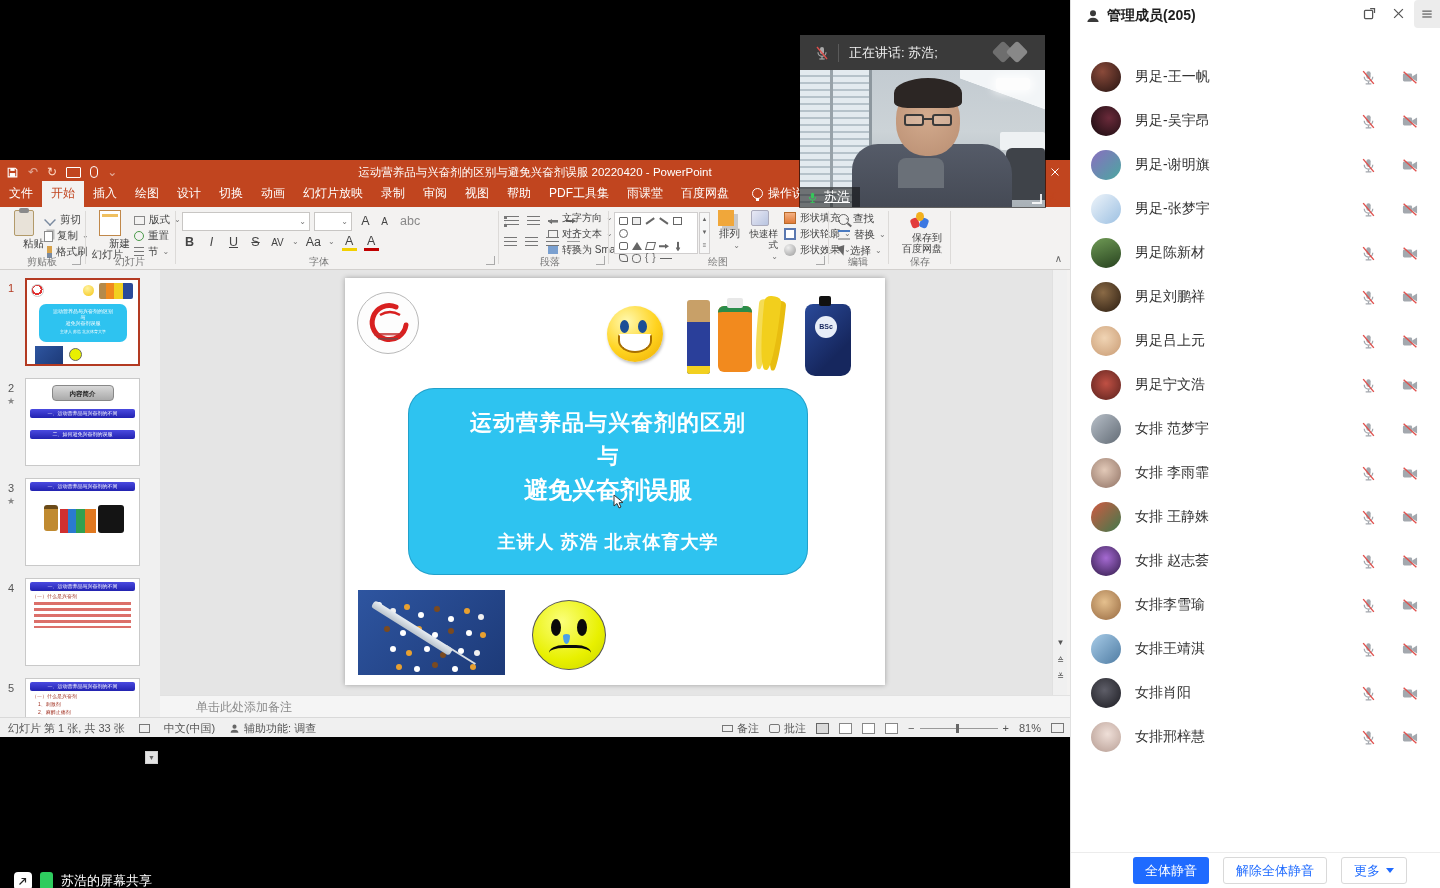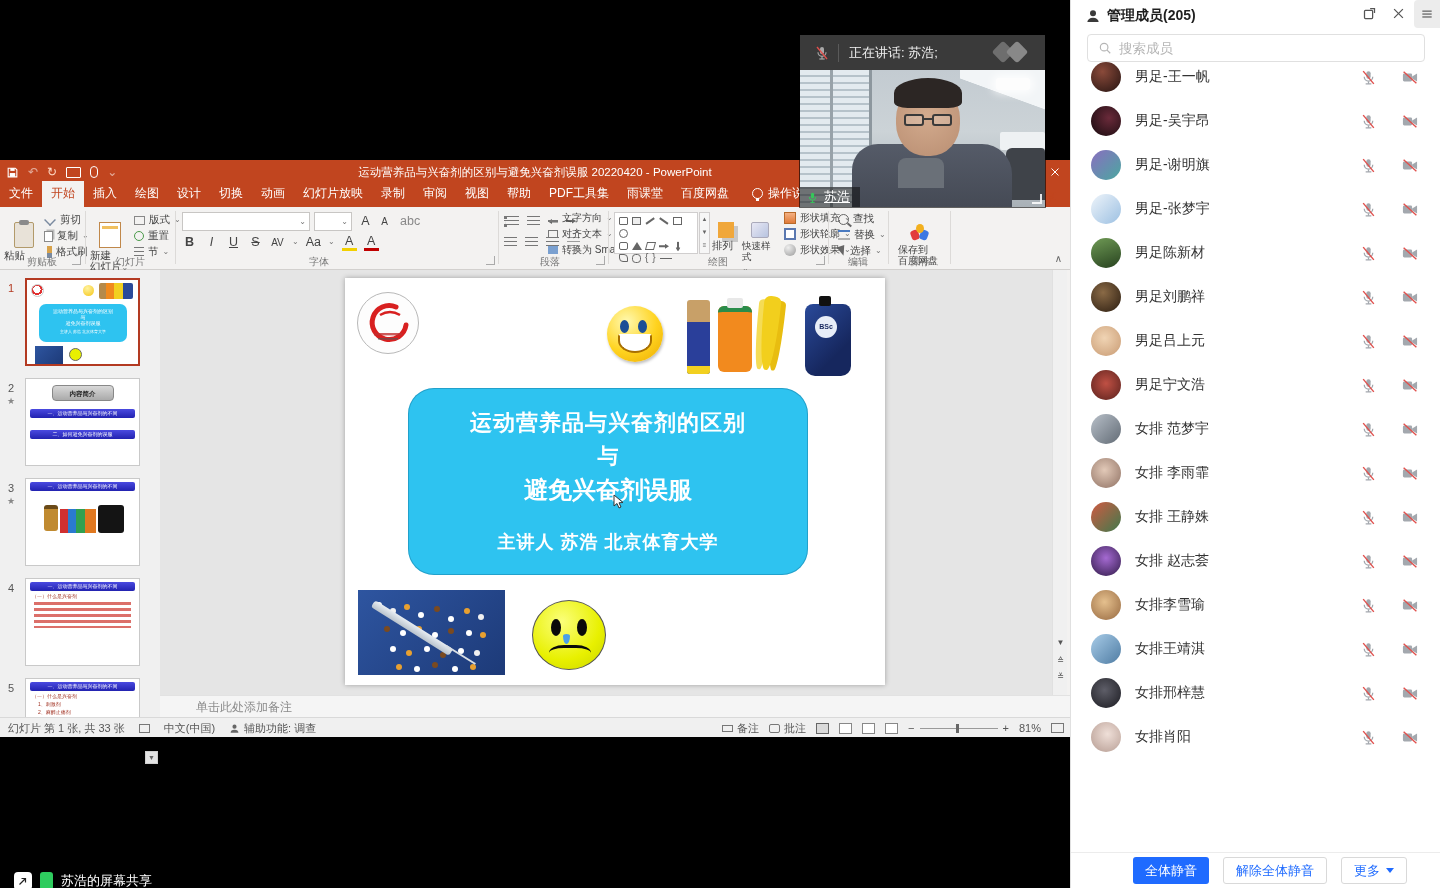--- a/index.html
+++ b/index.html
@@ -23,21 +23,21 @@
   .tab { font-size:12px; color:#fff; padding:4px 9px 5px 9px; white-space:nowrap; cursor:default; }
   .tab.active { background:#f3f2f1; color:#c1451f; }
   .tellme { display:flex; align-items:center; gap:5px; color:#fff; font-size:12px; padding:4px 8px 5px 14px; }
   .bulb { width:11px; height:11px; border:1.4px solid #fff; border-radius:50%; position:relative; }
   .bulb:after { content:""; position:absolute; left:3px; top:9px; width:3px; height:3px; background:#fff; }
 
   .ribbon { position:absolute; left:0; top:47px; width:100%; height:63px; background:#f3f2f1; border-bottom:1px solid #d2d0ce; font-size:10.5px; color:#444; }
   .rb-divider { position:absolute; top:4px; height:53px; width:1px; background:#dcdad8; }
   .grp-label { position:absolute; top:48px; font-size:10px; color:#777; text-align:center; white-space:nowrap; }
   .launcher { position:absolute; top:49px; width:9px; height:9px; border-left:1px solid #999; border-bottom:1px solid #999; transform:rotate(-90deg); opacity:.8; }
-  .rb-big { position:absolute; top:15px; width:40px; height:44px; text-align:left; line-height:11px; font-size:10.5px; color:#444; }
+  .rb-big { position:absolute; top:3px; width:40px; height:44px; text-align:right; line-height:11px; font-size:10.5px; color:#444; }
   .rb-small { position:absolute; display:flex; align-items:center; gap:4px; white-space:nowrap; height:14px; }
   .caret { font-size:8px; color:#777; line-height:8px; }
   .mini-ic { display:inline-block; width:12px; height:12px; }
   .ic-cut { border-left:2px solid #7a8aa0; border-bottom:2px solid #7a8aa0; transform:rotate(-45deg) scale(.7); }
   .ic-copy { border:1px solid #8a8a8a; background:#fff; box-shadow:2px -2px 0 -0.5px #bbb; width:9px; height:11px; }
   .ic-brush { background:linear-gradient(180deg,#d8a24a 55%,#7a8aa0 55%); width:5px; height:12px; margin-left:3px; }
   .ic-paste { width:20px; height:26px; background:#e8e2d8; border:1px solid #b29a6a; border-radius:2px; margin:0 auto 2px; position:relative; }
   .ic-paste:before { content:""; position:absolute; left:4px; top:-3px; width:10px; height:5px; background:#8a8a8a; border-radius:2px; }
   .ic-newslide { width:22px; height:26px; background:#fff; border:1px solid #c0884a; margin:0 auto 2px; position:relative; }
   .ic-newslide:before { content:""; position:absolute; left:2px; top:3px; width:16px; height:3px; background:#f0c060; }
@@ -832,50 +832,44 @@
             <svg width="17" height="17" viewBox="0 0 24 24" style="color:#a3a8ae">
               <use href="#ic-mic-off"></use>
             </svg>
             <svg width="18" height="17" viewBox="0 0 24 24" style="color:#a3a8ae">
               <use href="#ic-cam-off"></use>
             </svg>
           </span>
         </div>
       <div class="m-row">
           <span class="avatar"></span>
+          <span class="m-name">女排肖阳</span>
+          <span class="row-ics">
+            <svg width="17" height="17" viewBox="0 0 24 24" style="color:#a3a8ae">
+              <use href="#ic-mic-off"></use>
+            </svg>
+            <svg width="18" height="17" viewBox="0 0 24 24" style="color:#a3a8ae">
+              <use href="#ic-cam-off"></use>
+            </svg>
+          </span>
+        </div>
+      <div class="m-row">
+          <span class="avatar"></span>
           <span class="m-name">女排邢梓慧</span>
           <span class="row-ics">
             <svg width="17" height="17" viewBox="0 0 24 24" style="color:#a3a8ae">
               <use href="#ic-mic-off"></use>
             </svg>
             <svg width="18" height="17" viewBox="0 0 24 24" style="color:#a3a8ae">
               <use href="#ic-cam-off"></use>
             </svg>
           </span>
         </div>
-      <div class="m-row">
-          <span class="avatar"></span>
-          <span class="m-name">女排肖阳</span>
-          <span class="row-ics">
-            <svg width="17" height="17" viewBox="0 0 24 24" style="color:#a3a8ae">
-              <use href="#ic-mic-off"></use>
-            </svg>
-            <svg width="18" height="17" viewBox="0 0 24 24" style="color:#a3a8ae">
-              <use href="#ic-cam-off"></use>
-            </svg>
-          </span>
-        </div>
-    </div>
-
-    <div class="search-box">
-      <svg width="14" height="14" viewBox="0 0 24 24" style="color:#b5b5b5">
-          <use href="#ic-search"></use>
-        </svg>
-      <input type="text" placeholder="搜索成员" style="">
-    </div>
+    </div>
+
 
     <div class="panel-footer">
       <div class="btn primary">全体静音</div>
       <div class="btn ghost">解除全体静音</div>
       <div class="btn ghost">
           <span>更多</span>
           <span class="tri-down"></span>
         </div>
     </div>
   </div>

